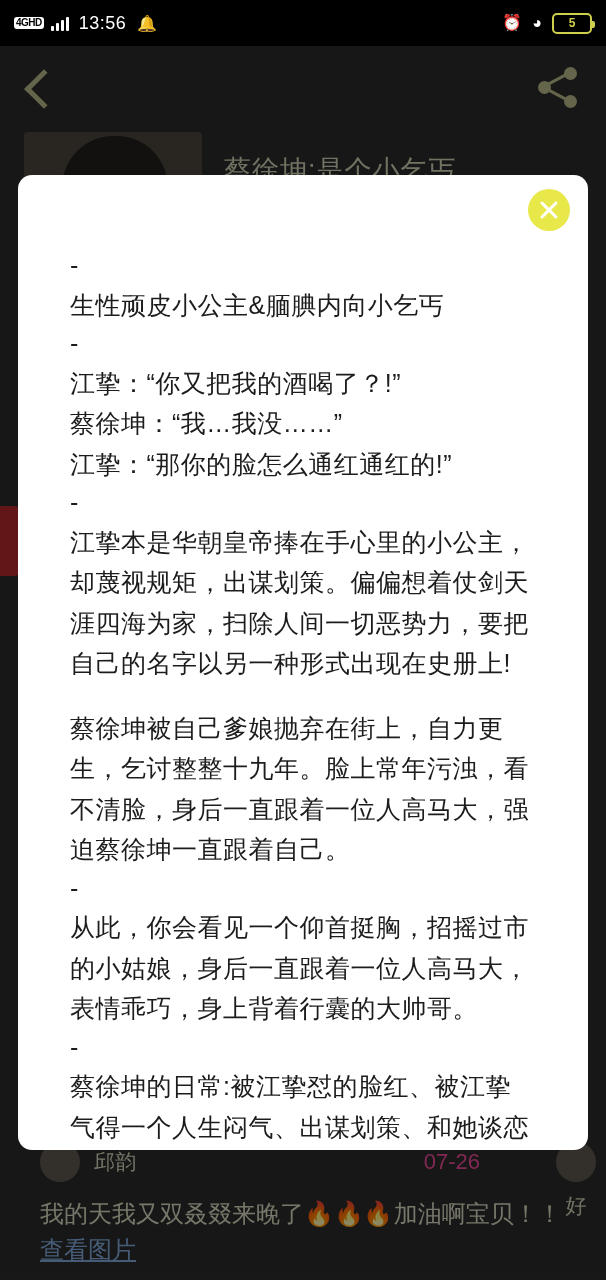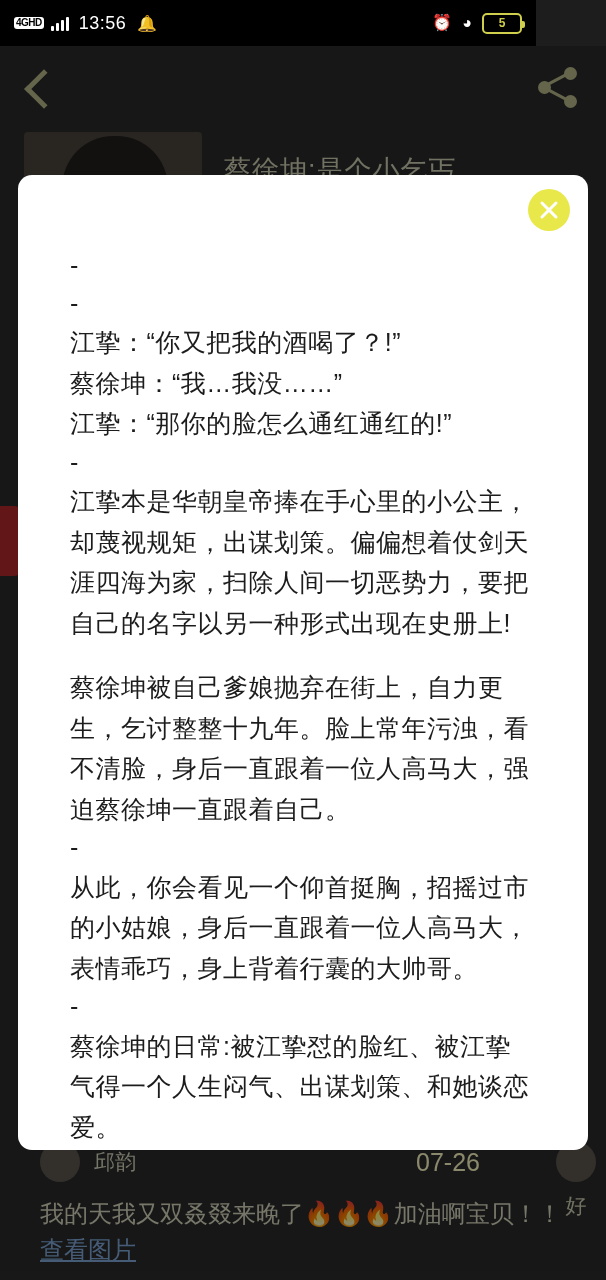--- a/index.html
+++ b/index.html
@@ -15,21 +15,21 @@
     width: 606px;
     height: 1280px;
     background: #1d1d1d;
     overflow: hidden;
   }
 
   
   .statusbar {
     position: absolute;
     top: 0; left: 0;
-    width: 536px;
+    width: 606px;
     height: 46px;
     background: #000;
     display: flex;
     align-items: center;
     padding: 0 14px;
     color: #fff;
     z-index: 40;
   }
   .sb-left { display: flex; align-items: center; gap: 7px; }
   .net-badge {
@@ -170,21 +170,21 @@
     padding: 0 40px;
     color: #cfcfb4;
   }
   .cmt-row { display: flex; align-items: center; gap: 14px; }
   .avatar {
     width: 40px; height: 40px;
     border-radius: 50%;
     background: #5d5850;
   }
   .cmt-name { font-size: 21px; color: #d8d8c0; }
-  .cmt-date { margin-left: auto; font-size: 25px; color: #fef9c3; margin-right: 86px; }
+  .cmt-date { margin-left: auto; font-size: 22px; color: #ec4899; margin-right: 86px; }
   .cmt-text {
     margin-top: 14px;
     font-size: 24px;
     line-height: 1.5;
     color: #d8d8c0;
   }
   .cmt-link { color: #7fa7d8; text-decoration: underline; }
   .side-right {
     position: absolute;
     right: 10px; top: 1096px;
@@ -300,20 +300,21 @@
 
   <div class="modal">
     <button class="close-btn">
       <svg width="22" height="22" viewBox="0 0 22 22" aria-hidden="true">
         <line x1="4" y1="4" x2="18" y2="18" stroke="#ffffff" stroke-width="3" stroke-linecap="round"></line>
         <line x1="18" y1="4" x2="4" y2="18" stroke="#ffffff" stroke-width="3" stroke-linecap="round"></line>
       </svg>
     </button>
     <div class="modal-body">
       <p class="dash">-</p>
+      <p>生性顽皮小公主&amp;腼腆内向小乞丐</p>
       <p class="dash">-</p>
       <p>江挚：“你又把我的酒喝了？!”</p>
       <p>蔡徐坤：“我…我没……”</p>
       <p>江挚：“那你的脸怎么通红通红的!”</p>
       <p class="dash">-</p>
       <p>江挚本是华朝皇帝捧在手心里的小公主，却蔑视规矩，出谋划策。偏偏想着仗剑天涯四海为家，扫除人间一切恶势力，要把自己的名字以另一种形式出现在史册上!</p>
       <p class="gap">蔡徐坤被自己爹娘抛弃在街上，自力更生，乞讨整整十九年。脸上常年污浊，看不清脸，身后一直跟着一位人高马大，强迫蔡徐坤一直跟着自己。</p>
       <p class="dash">-</p>
       <p>从此，你会看见一个仰首挺胸，招摇过市的小姑娘，身后一直跟着一位人高马大，表情乖巧，身上背着行囊的大帅哥。</p>
       <p class="dash">-</p>

